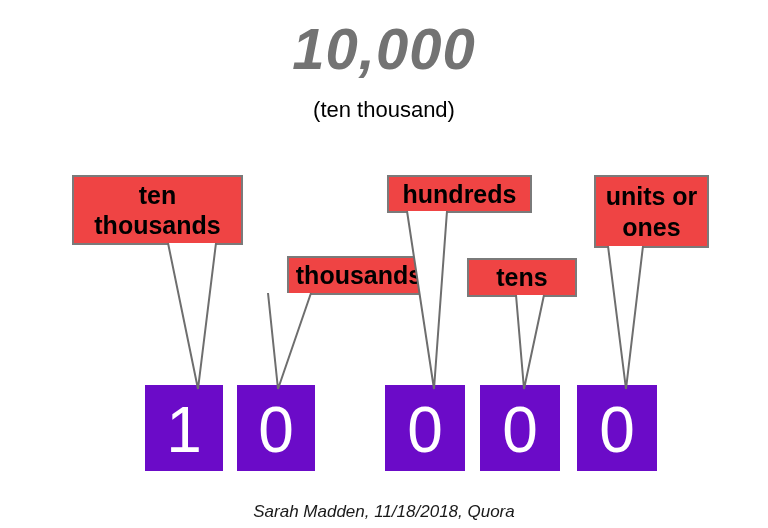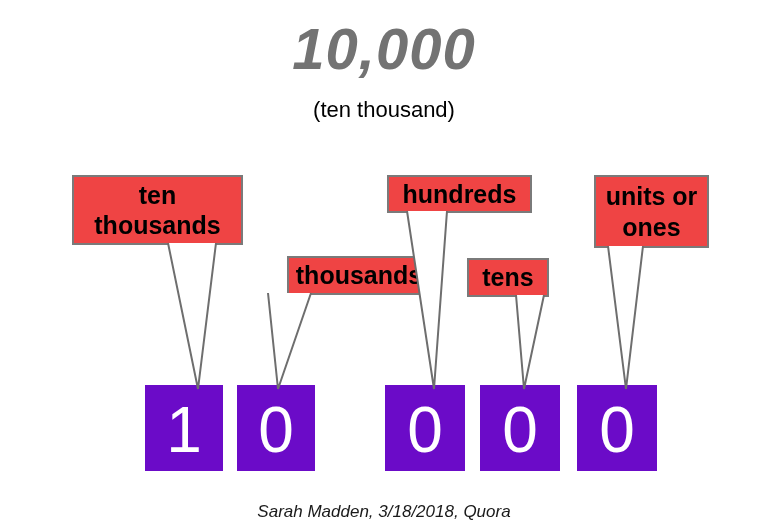--- a/index.html
+++ b/index.html
@@ -47,21 +47,21 @@
     text-align: center;
     font-size: 25px;
     font-weight: 700;
     color: #000000;
     line-height: 1.22;
   }
   .callout-ten-thousands { left: 72px;  top: 175px; width: 171px; height: 70px; }
   .callout-hundreds      { left: 387px; top: 175px; width: 145px; height: 38px; }
   .callout-units-ones    { left: 594px; top: 175px; width: 115px; height: 73px; padding: 8px 6px; }
   .callout-thousands     { left: 251px; top: 256px; width: 144px; height: 39px; margin-left: 36px; }
-  .callout-tens          { left: 467px; top: 258px; width: 82px;  height: 39px; }
+  .callout-tens          { left: 467px; top: 258px; width: 110px;  height: 39px; }
 
   .digit-tile {
     position: absolute;
     top: 385px;
     height: 86px;
     background: var(--digit-tile, #6b0bc8);
     color: var(--digit-text, #ffffff);
     display: flex;
     align-items: center;
     justify-content: center;
@@ -139,15 +139,15 @@
   </div>
 
   <svg class="tails" viewBox="0 0 768 528" xmlns="http://www.w3.org/2000/svg">
     <path d="M 168,243 L 198,389 L 216,243"></path>
     <path d="M 268,293 L 278,389 L 311,293"></path>
     <path d="M 407,211 L 434,389 L 447,211"></path>
     <path d="M 516,295 L 524,389 L 544,295"></path>
     <path d="M 608,246 L 626,389 L 643,246"></path>
   </svg>
 
-  <div class="footer">Sarah Madden, 3/18/2018, Quora</div>
+  <div class="footer">Sarah Madden, 11/18/2018, Quora</div>
 
 </div>
 
 </body></html>

